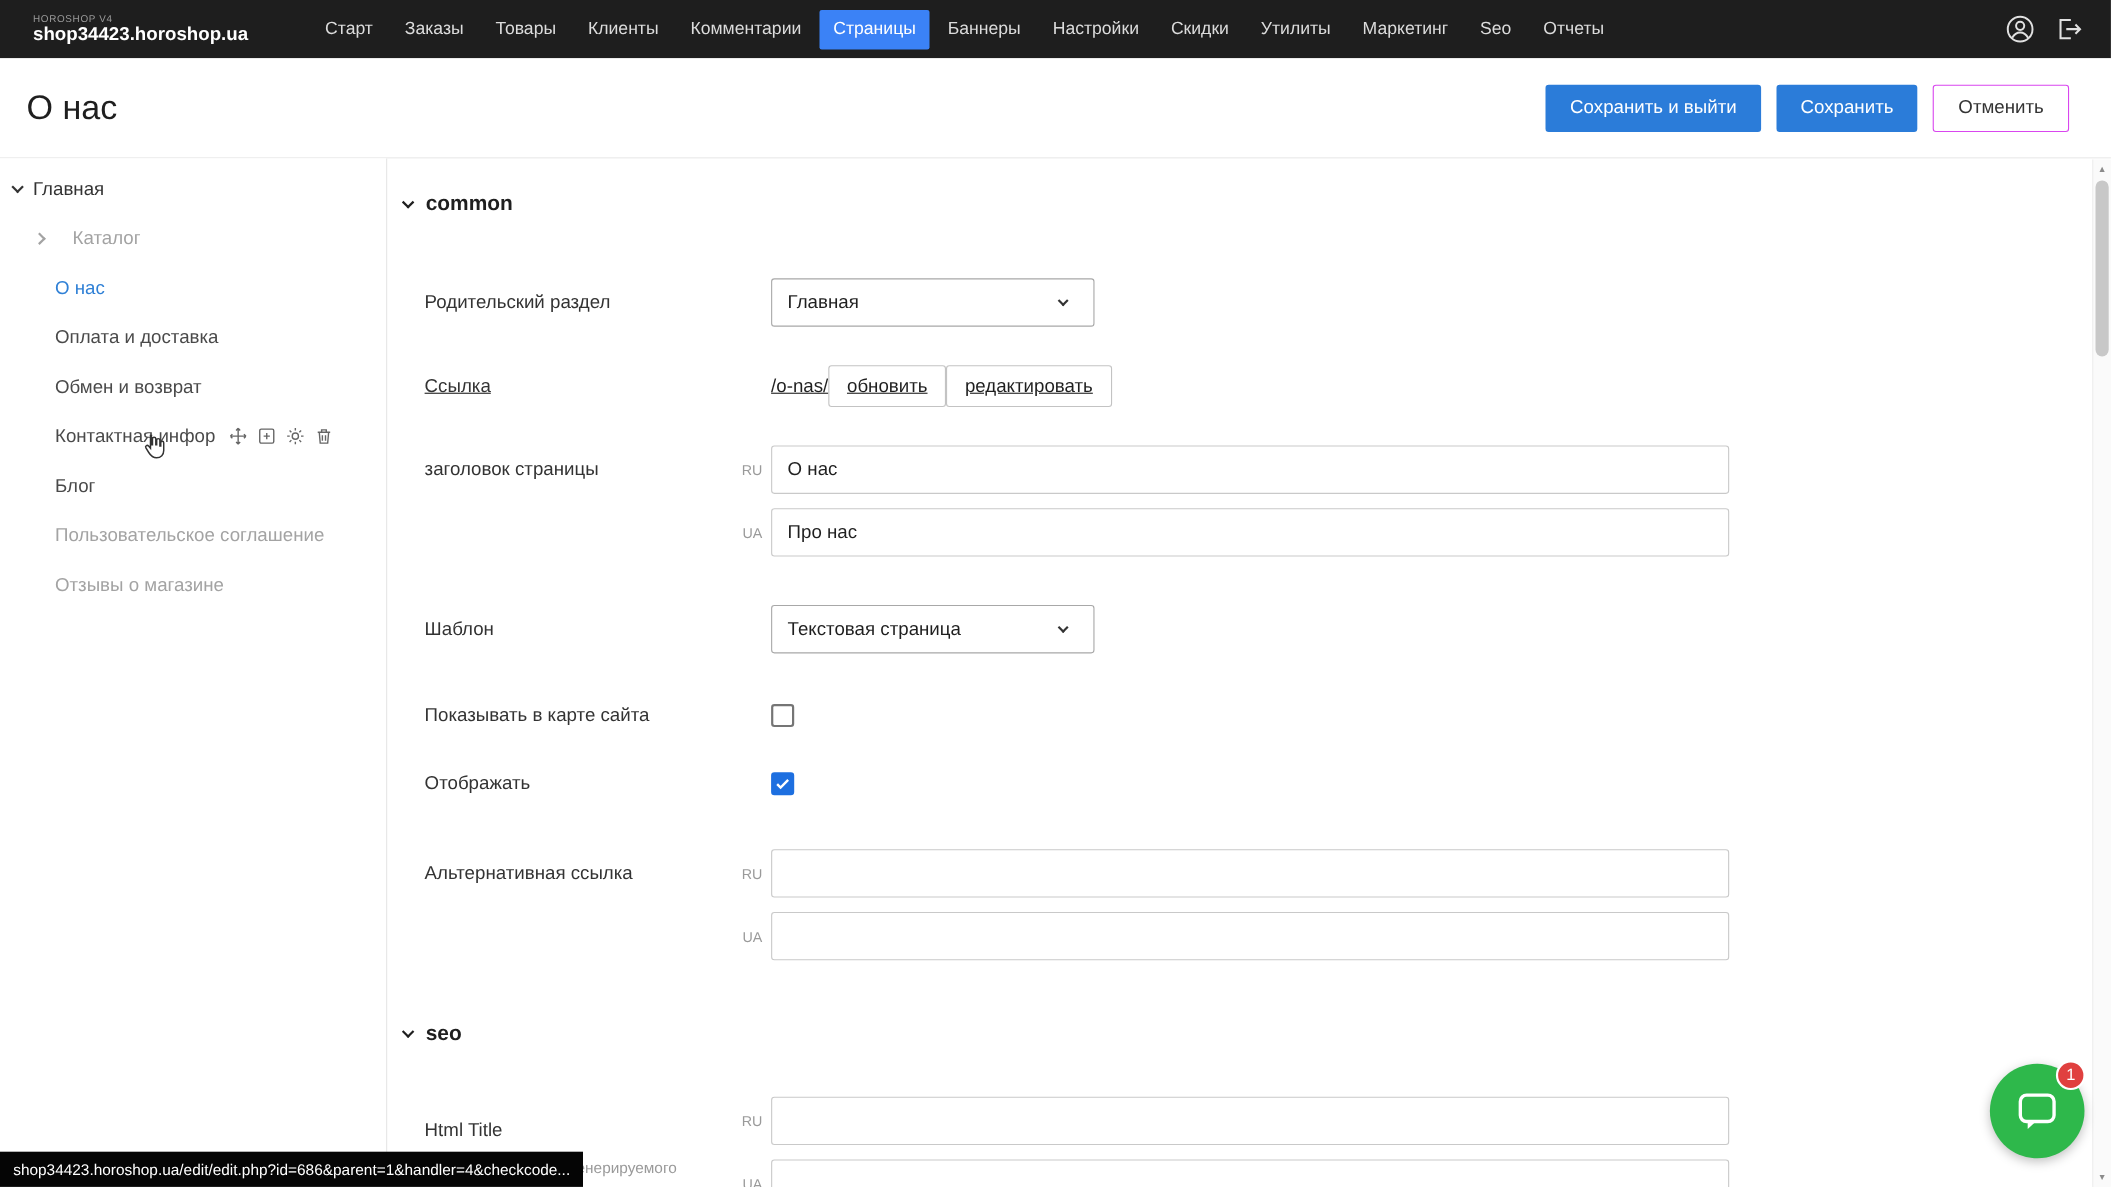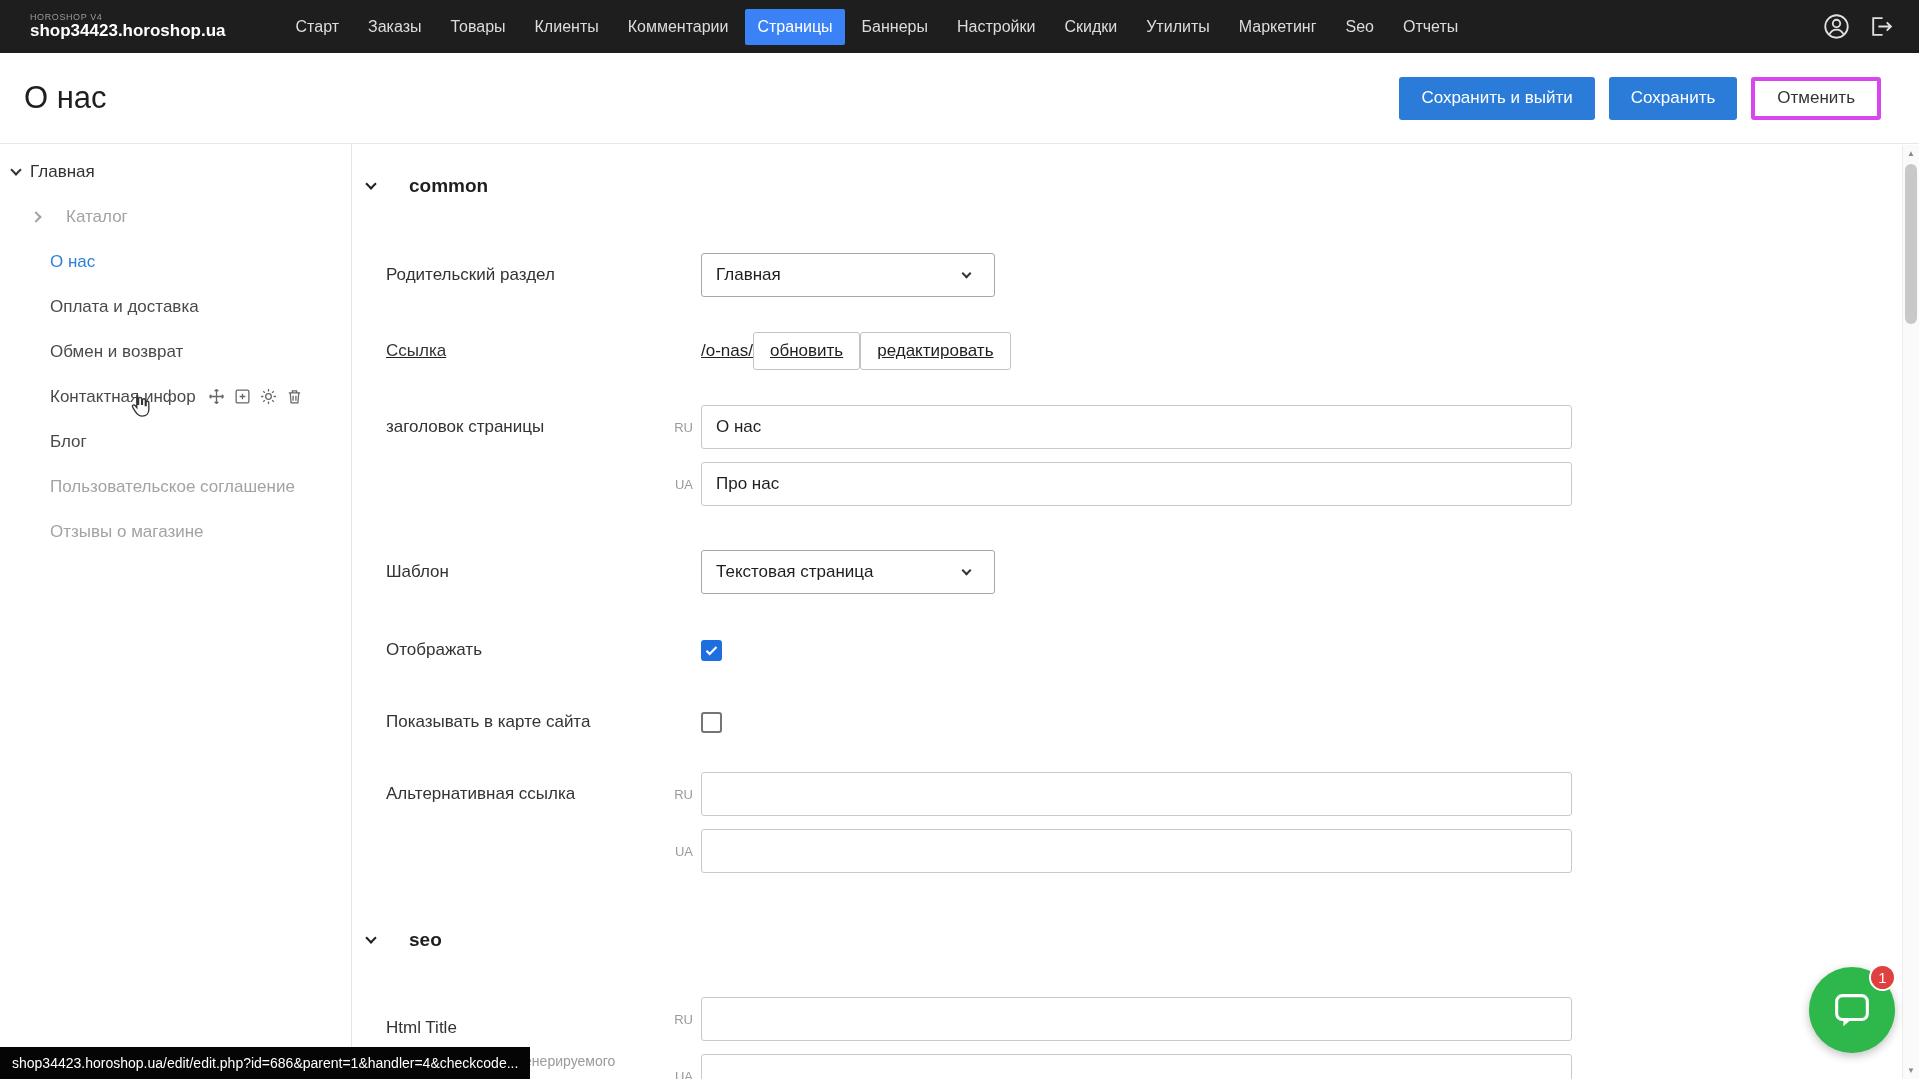--- a/index.html
+++ b/index.html
@@ -31,21 +31,21 @@
     height:91px; display:flex; align-items:center; justify-content:space-between;
     padding:0 38px 0 24px; border-bottom:1px solid #e8e8e8; background:#fff;
   }
   .page-title { font-size:31px; font-weight:400; color:#1f1f1f; }
   .header-actions { display:flex; gap:14px; }
   .btn {
     height:43px; border-radius:3px; font-size:17px; padding:0 22px;
     cursor:pointer; border:none; font-family:inherit; white-space:nowrap;
   }
   .btn-primary { background:#2b7cd9; color:#fff; }
-  .btn-secondary { background:#fff; border:4px solid #d946ef; color:#333; }
+  .btn-secondary { background:#fff; border:1px solid #d946ef; color:#333; }
 
   
   .layout { display:flex; height:935px; }
   .sidebar {
     width:352px; border-right:1px solid #e6e6e6; padding-top:5px;
     position:relative; flex-shrink:0; background:#fff;
   }
   .content { flex:1; padding-left:15px; overflow:hidden; position:relative; }
 
   
@@ -62,21 +62,21 @@
     border-right:2px solid currentColor; border-bottom:2px solid currentColor;
   }
   .chev.down { transform:rotate(45deg); margin:-4px 10px 0 0; }
   .chev.right { transform:rotate(-45deg); margin-right:10px; }
   .row-icons { display:flex; align-items:center; gap:9px; margin-left:12px; }
   .row-icons .icn { display:flex; cursor:pointer; }
   .hand-cursor { position:absolute; left:126px; top:248px; pointer-events:none; }
 
   
   .section-head {
-    display:flex; align-items:center; gap:24px; font-size:19px; font-weight:bold;
+    display:flex; align-items:center; gap:2px; font-size:19px; font-weight:bold;
     color:#1f1f1f; cursor:pointer;
   }
   .section-head .chev { border-color:#1f1f1f; }
   .section-head.common { margin:31px 0 56px 0; }
   .section-head.seo { margin:56px 0 46px 0; }
 
   .form-row { display:flex; padding-left:19px; align-items:center; }
   .form-row.top-align { align-items:flex-start; }
   .form-label { width:315px; font-size:17px; color:#333; flex-shrink:0; }
   .top-align .form-label { line-height:44px; }
@@ -307,34 +307,34 @@
     </div>
 
     <div class="form-row row-template">
       <span class="form-label">Шаблон</span>
       <div class="select">
         <span>Текстовая страница</span>
         <span class="chev down"></span>
       </div>
     </div>
 
+    <div class="form-row row-sitemap">
+      <span class="form-label">Показывать в карте сайта</span>
+      <span class="checkbox"></span>
+    </div>
+
     <div class="form-row row-display">
       <span class="form-label">Отображать</span>
       <span class="checkbox checked">
         <svg viewBox="0 0 24 24" width="15" height="15" fill="none" stroke="#fff" stroke-width="3.5">
           <path d="M4 12.5l5 5L20 6.5"></path>
         </svg>
       </span>
     </div>
 
-    <div class="form-row row-sitemap">
-      <span class="form-label">Показывать в карте сайта</span>
-      <span class="checkbox"></span>
-    </div>
-
     <div class="form-row row-alt top-align">
       <span class="form-label">Альтернативная ссылка</span>
       <div class="control-stack">
         <div class="input-wrap">
           <span class="lang">RU</span>
           <input class="text-input" type="text" value="" style="">
         </div>
         <div class="input-wrap">
           <span class="lang">UA</span>
           <input class="text-input" type="text" value="" style="">

